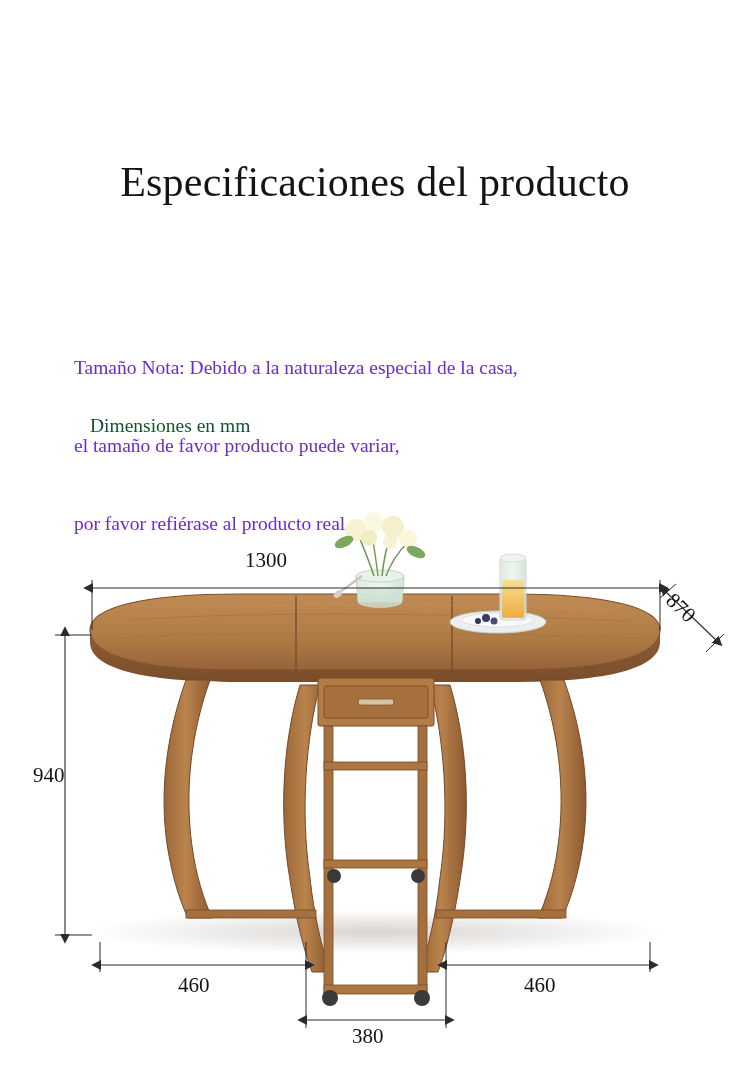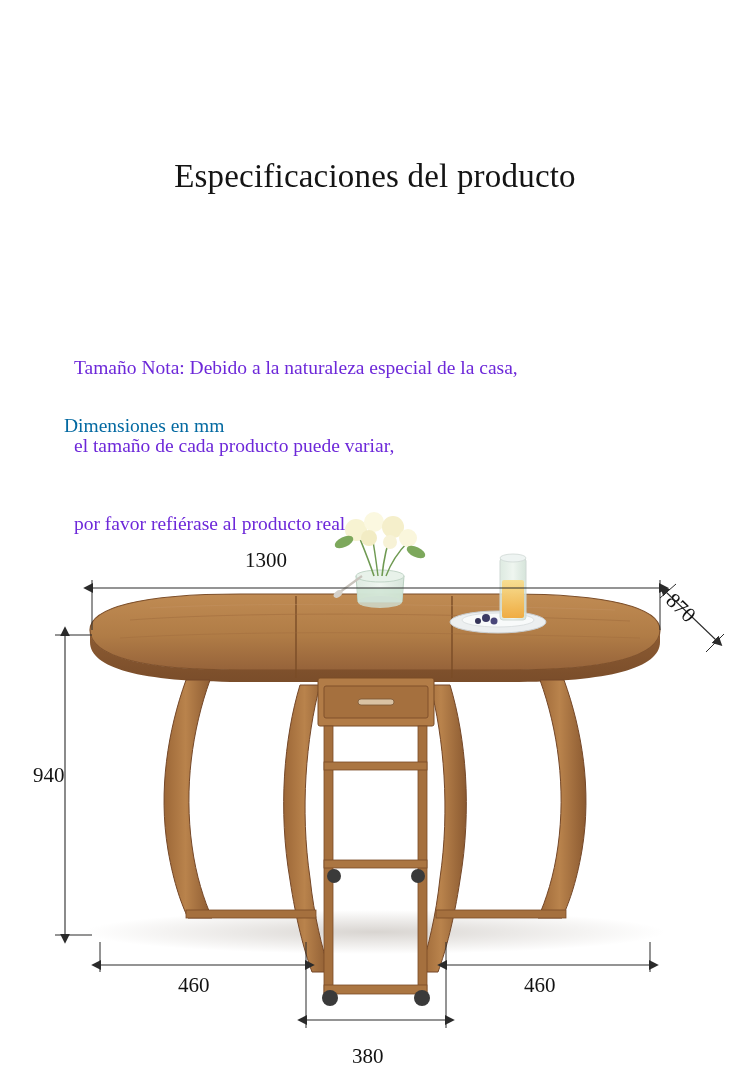--- a/index.html
+++ b/index.html
@@ -19,41 +19,41 @@
     position: relative;
     width: 750px;
     height: 1090px;
   }
   .title {
     position: absolute;
     top: 158px;
     left: 0;
     width: 750px;
     text-align: center;
-    font-size: 33px;
+    font-size: 42px;
     letter-spacing: 0.2px;
     color: #141414;
     font-weight: 400;
   }
   .note {
     position: absolute;
     left: 74px;
     top: 303px;
     font-size: 19.5px;
     line-height: 26px;
     color: #6d28d9;
     white-space: pre;
   }
   .note-line { display: block; }
   .units {
     position: absolute;
-    left: 64px;
+    left: 90px;
     top: 415px;
     font-size: 19.5px;
-    color: #0369a1;
+    color: #14532d;
   }
 
   
   .diagram {
     position: absolute;
     left: 0;
     top: 480px;
     width: 734px;
     height: 600px;
   }
@@ -84,21 +84,21 @@
 </style>
 </head>
 <body>
 
 <div class="page">
 
   <div class="title">Especificaciones del producto</div>
 
   <div class="note">
     <span class="note-line">Tamaño Nota: Debido a la naturaleza especial de la casa,</span>
-    <span class="note-line">el tamaño de cada producto puede variar,</span>
+    <span class="note-line">el tamaño de favor producto puede variar,</span>
     <span class="note-line">por favor refiérase al producto real.</span>
   </div>
 
   <div class="units">Dimensiones en mm</div>
 
   <div class="diagram">
 
     <svg class="table-art" viewBox="0 0 750 600">
       <defs>
         <linearGradient id="topGrad" x1="0" y1="0" x2="0" y2="1">
@@ -308,16 +308,16 @@
     <div class="dim-label" style="left:245px; top:68px;">1300</div>
 
     <div class="dim-label" style="left:678px; top:108px; transform: rotate(44deg); transform-origin: left top;">870</div>
 
     <div class="dim-label" style="left:33px; top:283px;">940</div>
 
     <div class="dim-label" style="left:178px; top:493px;">460</div>
 
     <div class="dim-label" style="left:524px; top:493px;">460</div>
 
-    <div class="dim-label" style="left:352px; top:564px;">380</div>
+    <div class="dim-label" style="left:352px; top:544px;">380</div>
 
   </div>
 </div>
 
 </body></html>

